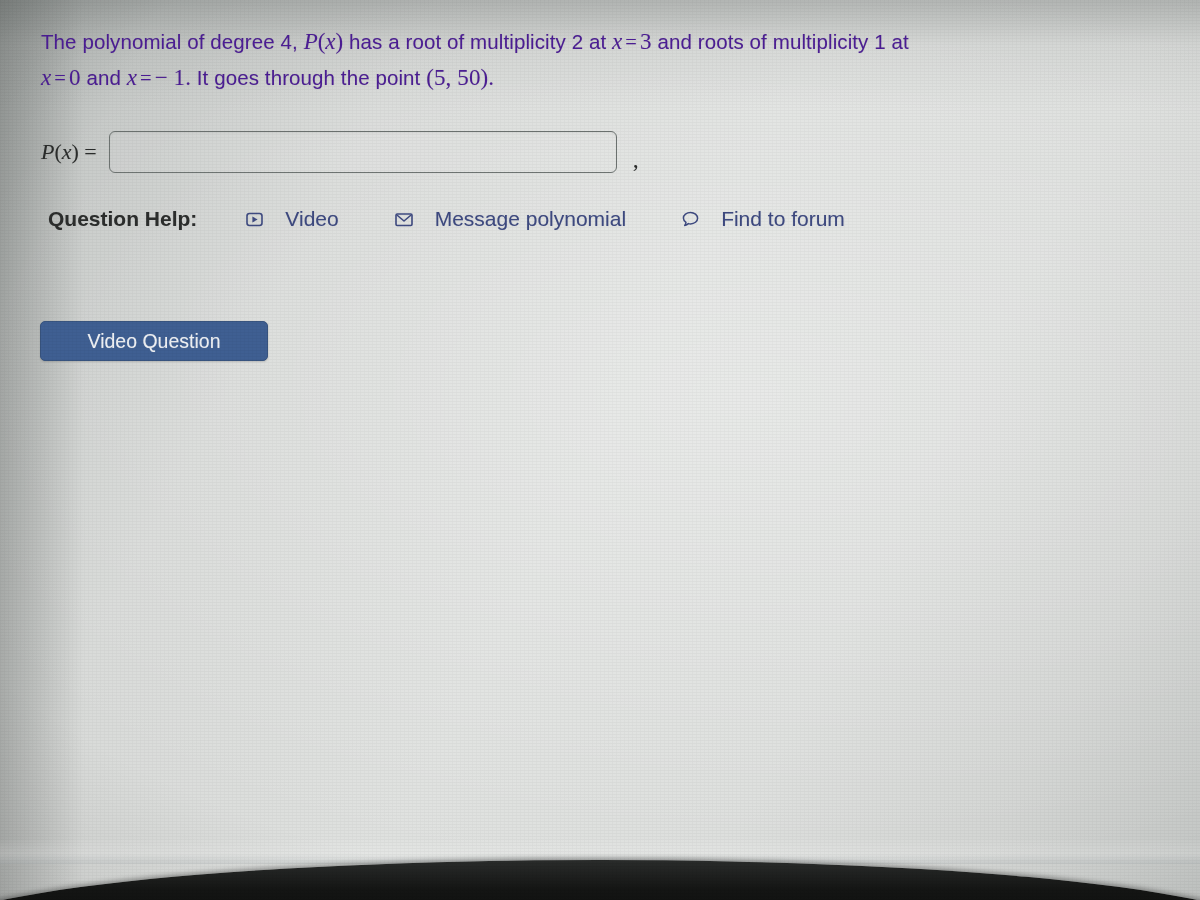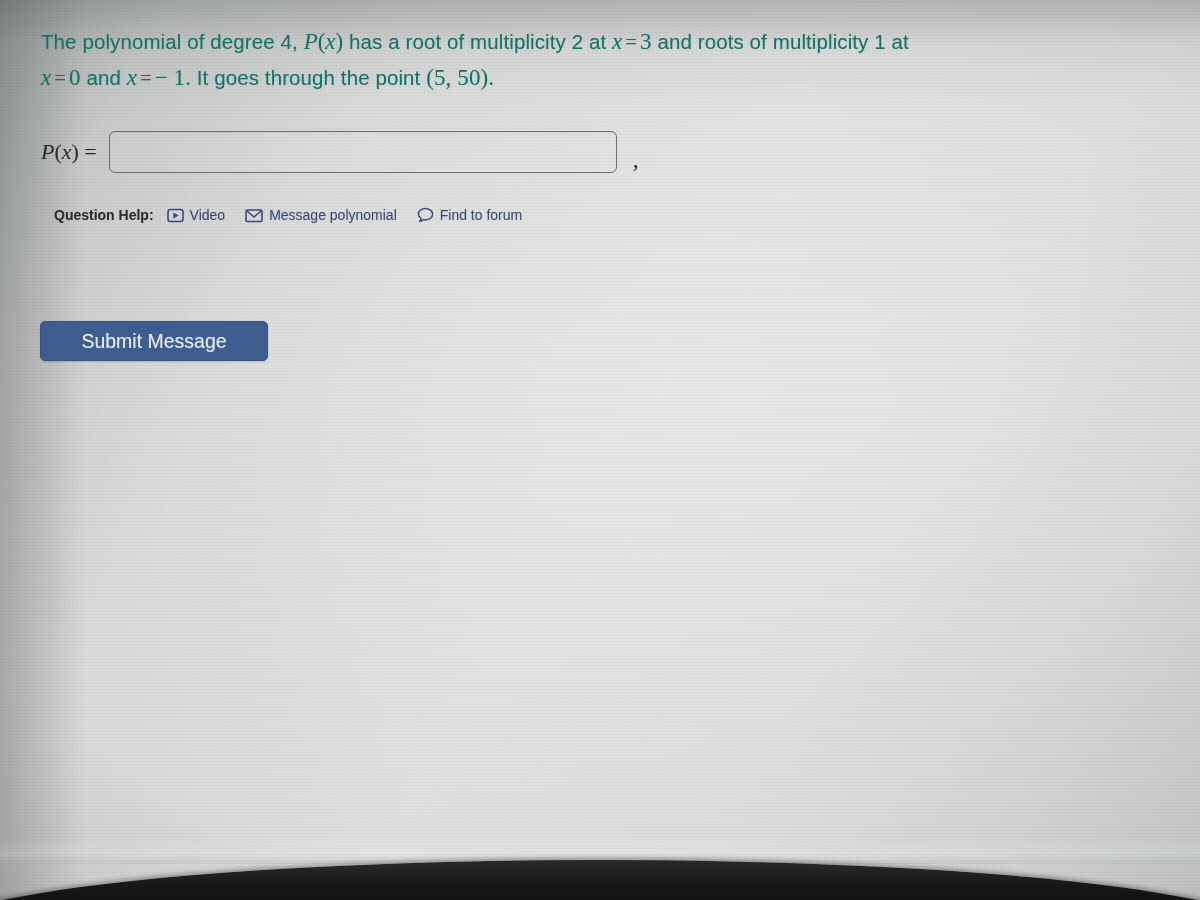--- a/index.html
+++ b/index.html
@@ -56,21 +56,21 @@
     inset: 0;
     padding: 0;
   }
 
   
   .prob {
     position: absolute;
     left: 41px;
     top: 24px;
     width: 1140px;
-    color: #0f766e;
+    color: #4c1d95;
     font-size: 20.5px;
     line-height: 35px;
     letter-spacing: .1px;
     text-shadow: 0 0 1px rgba(80,80,80,0.25);
   }
   .mjx {
     font-family: "Liberation Serif", serif;
     font-size: 23px;
     letter-spacing: 0;
   }
@@ -124,42 +124,43 @@
     font-size: 24px;
     color: #2b2d2c;
     margin-left: 16px;
     position: relative;
     top: 7px;
   }
 
   
   .help-row {
     position: absolute;
-    left: 54px;
+    left: 48px;
     top: 207px;
     display: flex;
     align-items: flex-end;
-    font-size: 14px;
+    font-size: 21px;
     white-space: nowrap;
   }
   .help-label {
     color: #2c2e2d;
     font-weight: bold;
     margin-right: 13px;
     text-shadow: 0 0 1px rgba(80,80,80,0.2);
   }
   .help-link {
     display: inline-flex;
     align-items: center;
-    gap: 6px;
+    gap: 22px;
     color: #3e4a80;
     text-decoration: none;
     margin-right: 20px;
     cursor: pointer;
     text-shadow: 0 0 1px rgba(62,74,128,0.25);
+    margin-left: 36px;
   }
   .help-link .ic { display: inline-flex; align-items: center; }
   .help-link svg { display: block; }
 
   
   .btn-add-work {
     position: absolute;
     left: 41px;
     top: 242px;
     width: 150px;
@@ -254,19 +255,19 @@
     <a class="help-link" href="#">
       <span class="ic">
         <svg width="17" height="16" viewBox="0 0 17 16" aria-hidden="true">
           <path d="M8.5 1.4C4.6 1.4 1.4 3.9 1.4 7c0 1.7 1 3.3 2.6 4.3 -0.1 1.1 -0.6 2.2 -1.3 3.1 1.5 -0.3 2.8 -1 3.7 -1.8 0.7 0.2 1.4 0.3 2.1 0.3 3.9 0 7.1 -2.5 7.1 -5.6S12.4 1.4 8.5 1.4z" fill="none" stroke="#3e4a80" stroke-width="1.5" stroke-linejoin="round"></path>
         </svg>
       </span>
       <span>Find to forum</span>
     </a>
   </div>
 
-  <button class="btn-submit">Submit Message</button>
+  <button class="btn-submit">Video Question</button>
 
 </div>
 
 <div id="bezel-glow"></div>
 <div id="bezel"></div>
 <div id="grain"></div>
 
 </body></html>

